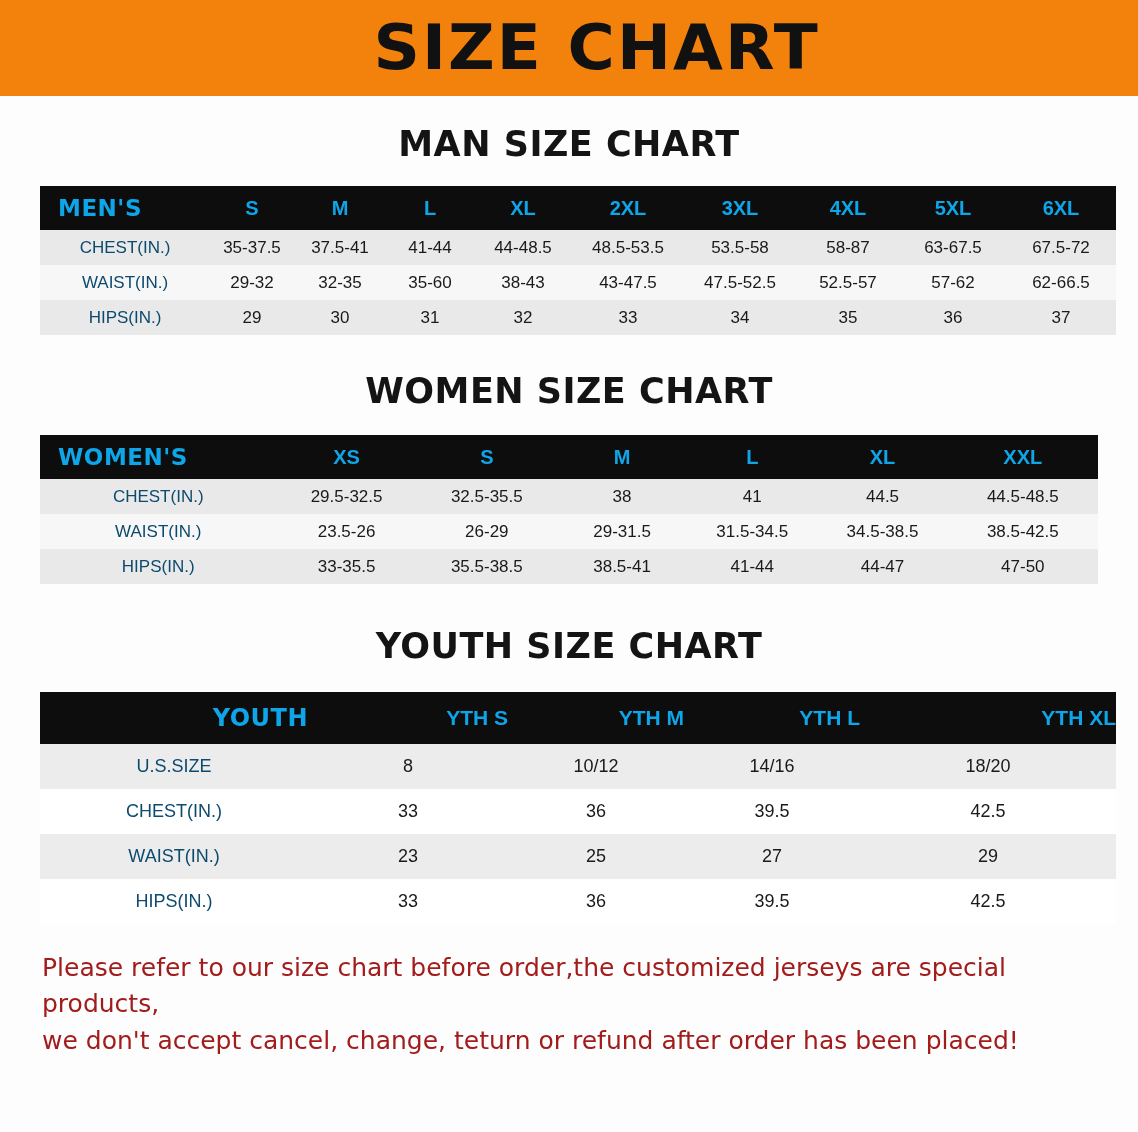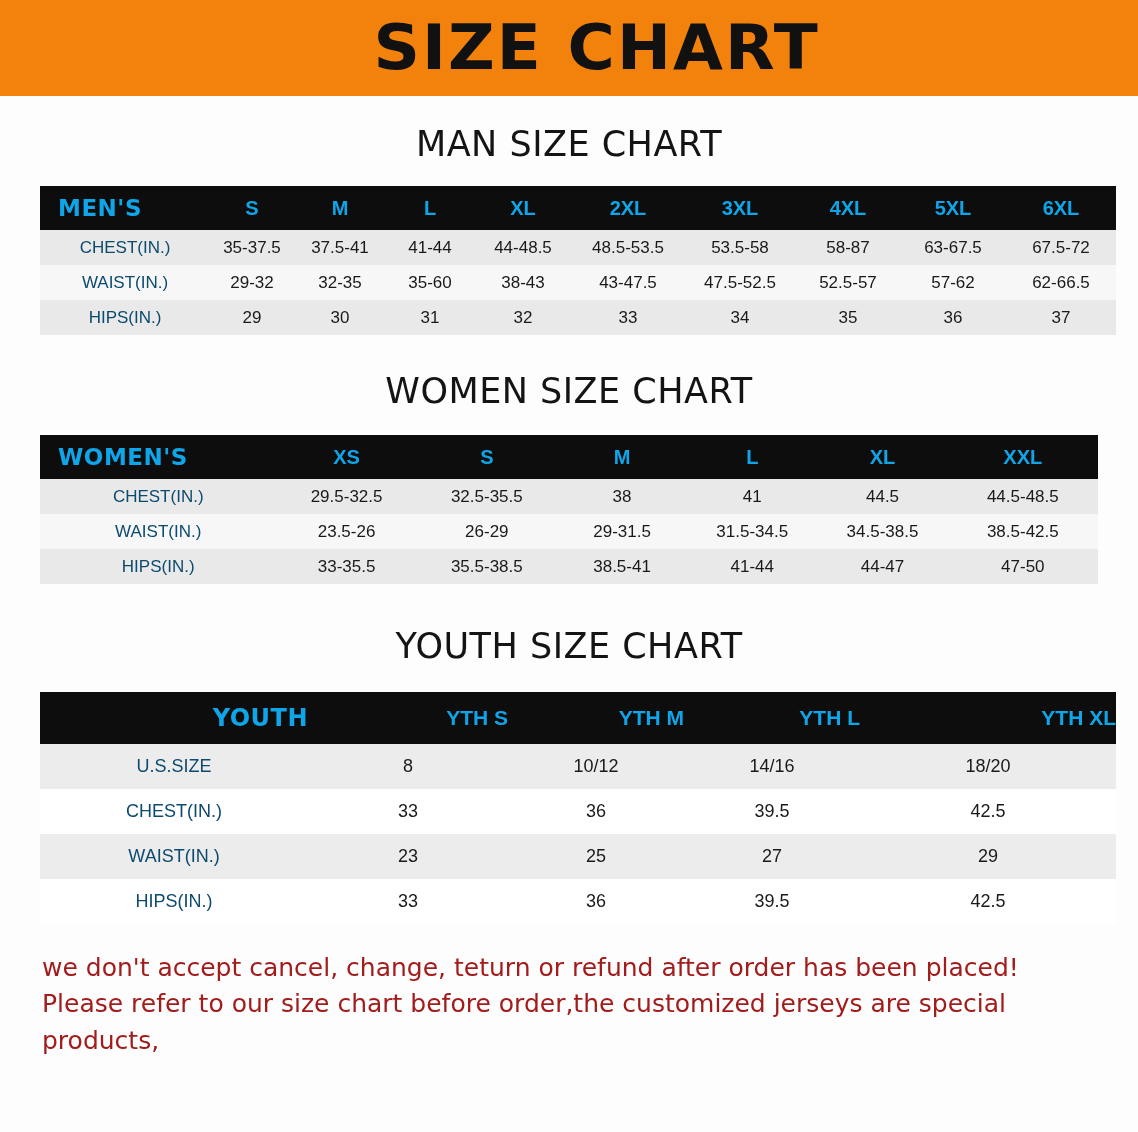--- a/index.html
+++ b/index.html
@@ -39,21 +39,21 @@
     color: #111111;
     line-height: 1;
     margin: 0;
     transform: scaleX(1.04);
   }
 
   
   .section-title {
     text-align: center;
     font-family: "DejaVu Sans", sans-serif;
-    font-weight: normal;
+    font-weight: bold;
     font-size: 35px;
     color: #141414;
     letter-spacing: 0.5px;
     margin: 8px;
   }
   .t-man   { margin-top: 28px; margin-bottom: 22px; }
   .t-women { margin-top: 36px; margin-bottom: 24px; }
   .t-youth { margin-top: 42px; margin-bottom: 26px; }
 
   
@@ -280,17 +280,17 @@
           <td>33</td>
           <td>36</td>
           <td>39.5</td>
           <td>42.5</td>
         </tr>
       </tbody>
     </table>
   </div>
 
   <div class="note">
+    <span class="line">Please refer to our size chart before order,the customized jerseys are special products,</span>
     <span class="line">we don't accept cancel, change, teturn or refund after order has been placed!</span>
-    <span class="line">Please refer to our size chart before order,the customized jerseys are special products,</span>
   </div>
 
 </div>
 
 </body></html>

